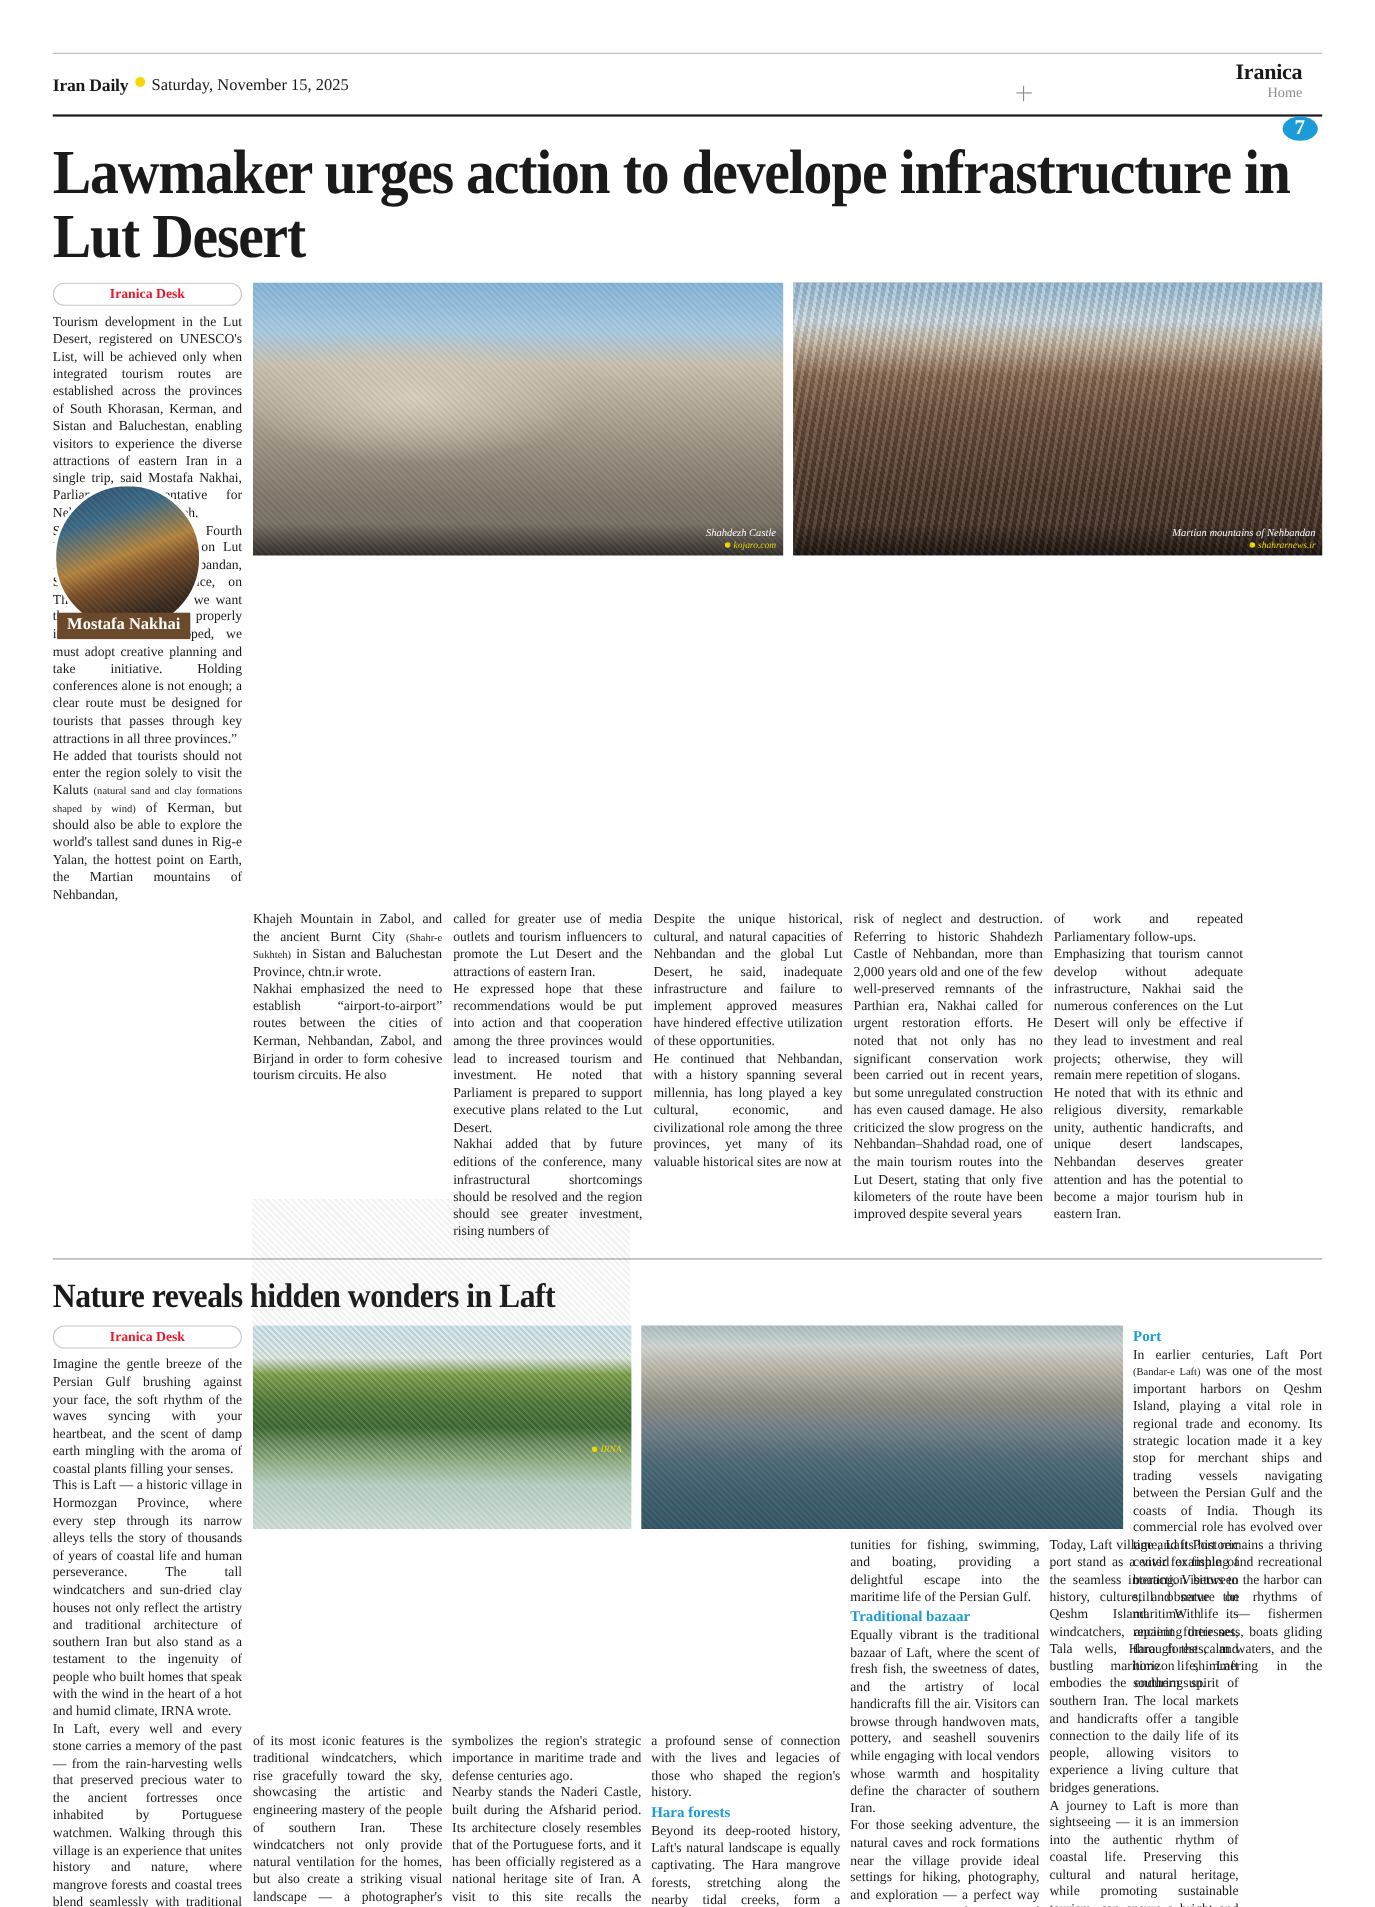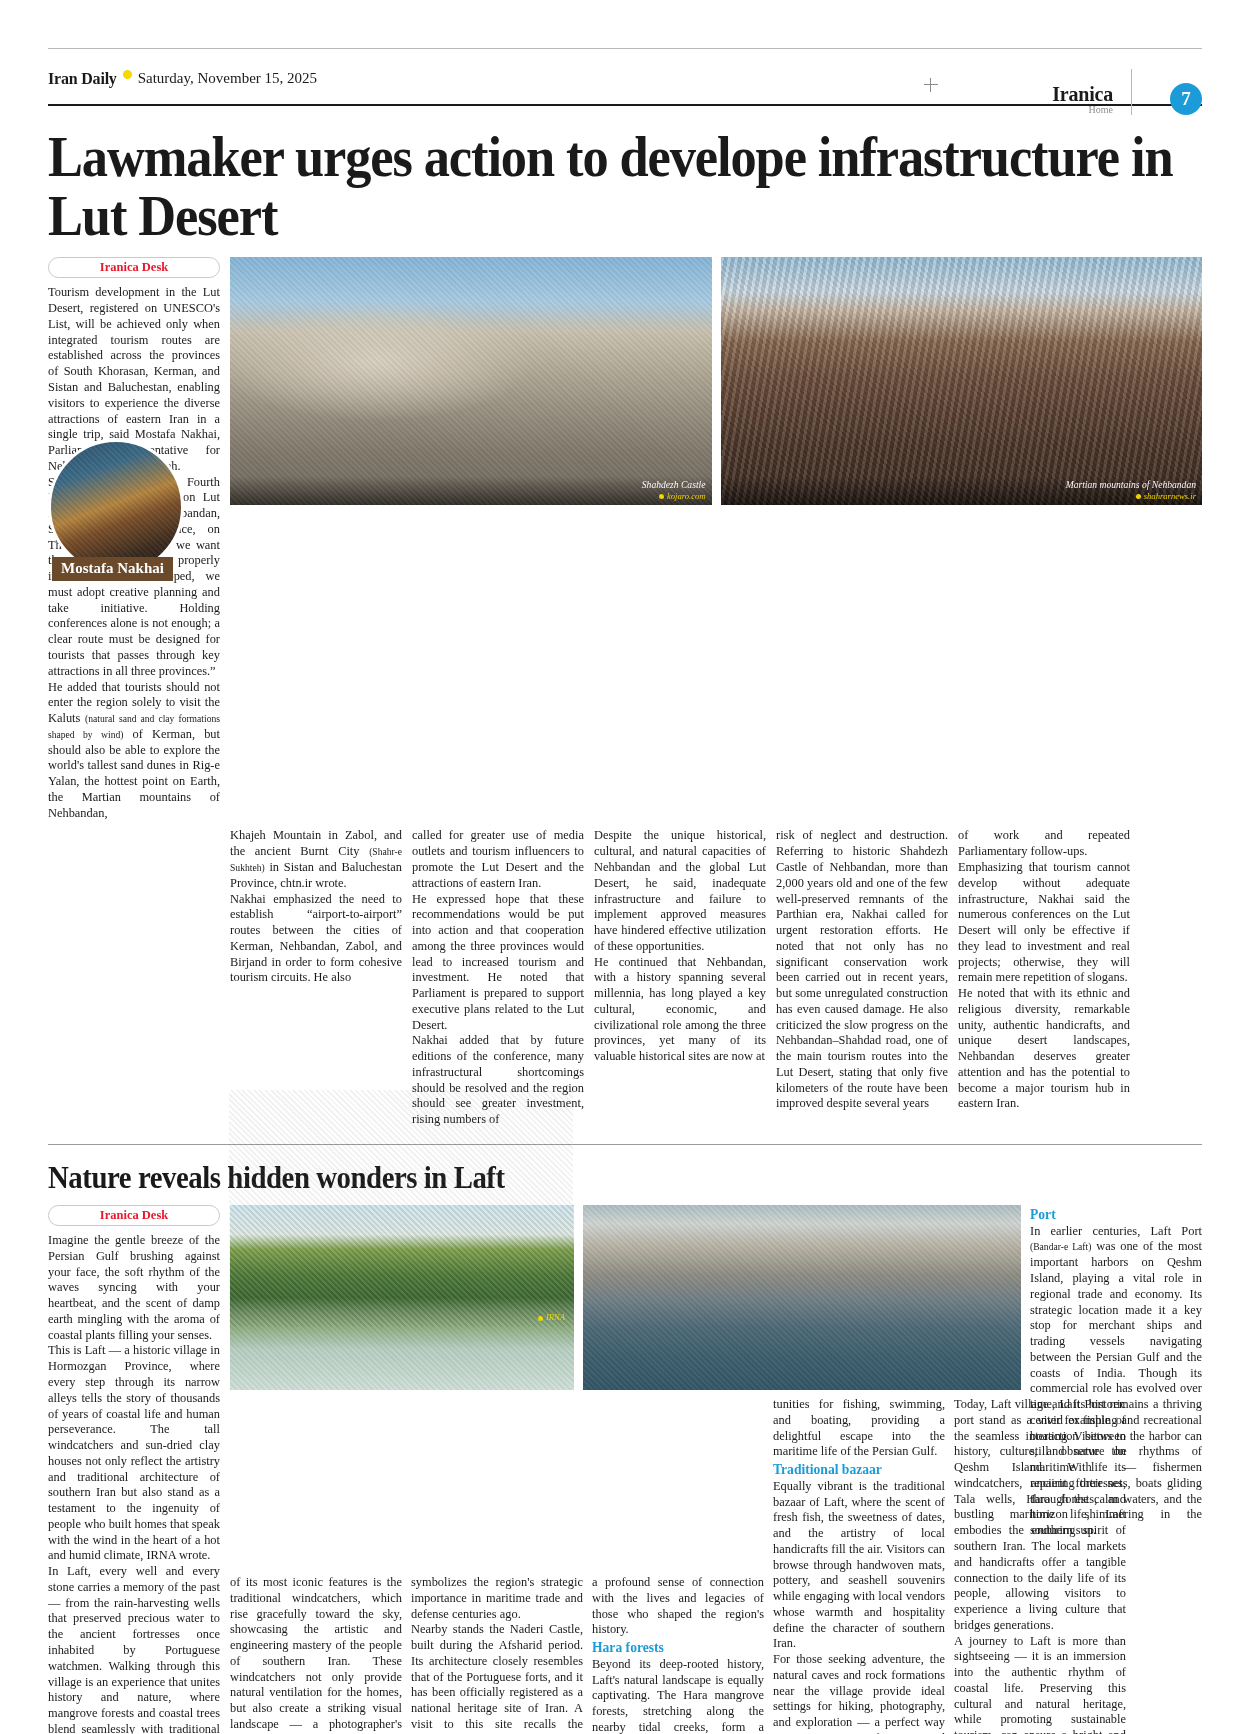--- a/index.html
+++ b/index.html
@@ -40,26 +40,26 @@
     padding-top: 6px;
   }
   .brand { font-weight: bold; font-size: 16px; letter-spacing: -.2px; }
   .dot-yellow {
     width: 9px; height: 9px; border-radius: 50%;
     background: #f5d800; display: inline-block;
   }
   .masthead-date { font-size: 15px; }
 
   .masthead-right {
-    position: absolute; right: 0; top: 12px;
-    display: flex; align-items: flex-end; height: 54px;
+    position: absolute; right: 0; top: 0;
+    display: flex; align-items: center; height: 54px; flex-direction: column;
   }
   .section-block { text-align: right; padding: 6px 18px 0 0; }
   .section-name { font-size: 20px; font-weight: bold; letter-spacing: -.2px; }
-  .section-sub { font-size: 10px; color: #8e8e8e; margin-top: -2px; }
+  .section-sub { font-size: 13px; color: #8e8e8e; margin-top: -2px; }
   .sep-v { width: 1px; background: #b9b9b9; height: 46px; margin-top: 4px; }
   .page-num {
     width: 32px; height: 32px; border-radius: 50%;
     background: #1b9cd8; color: #fff;
     font-weight: bold; font-size: 19px;
     display: flex; align-items: center; justify-content: center;
     margin-left: 38px; margin-top: 10px;
   }
 
   .rule-thick { border-top: 2px solid #1a1a1a; margin-top: 2px; }

